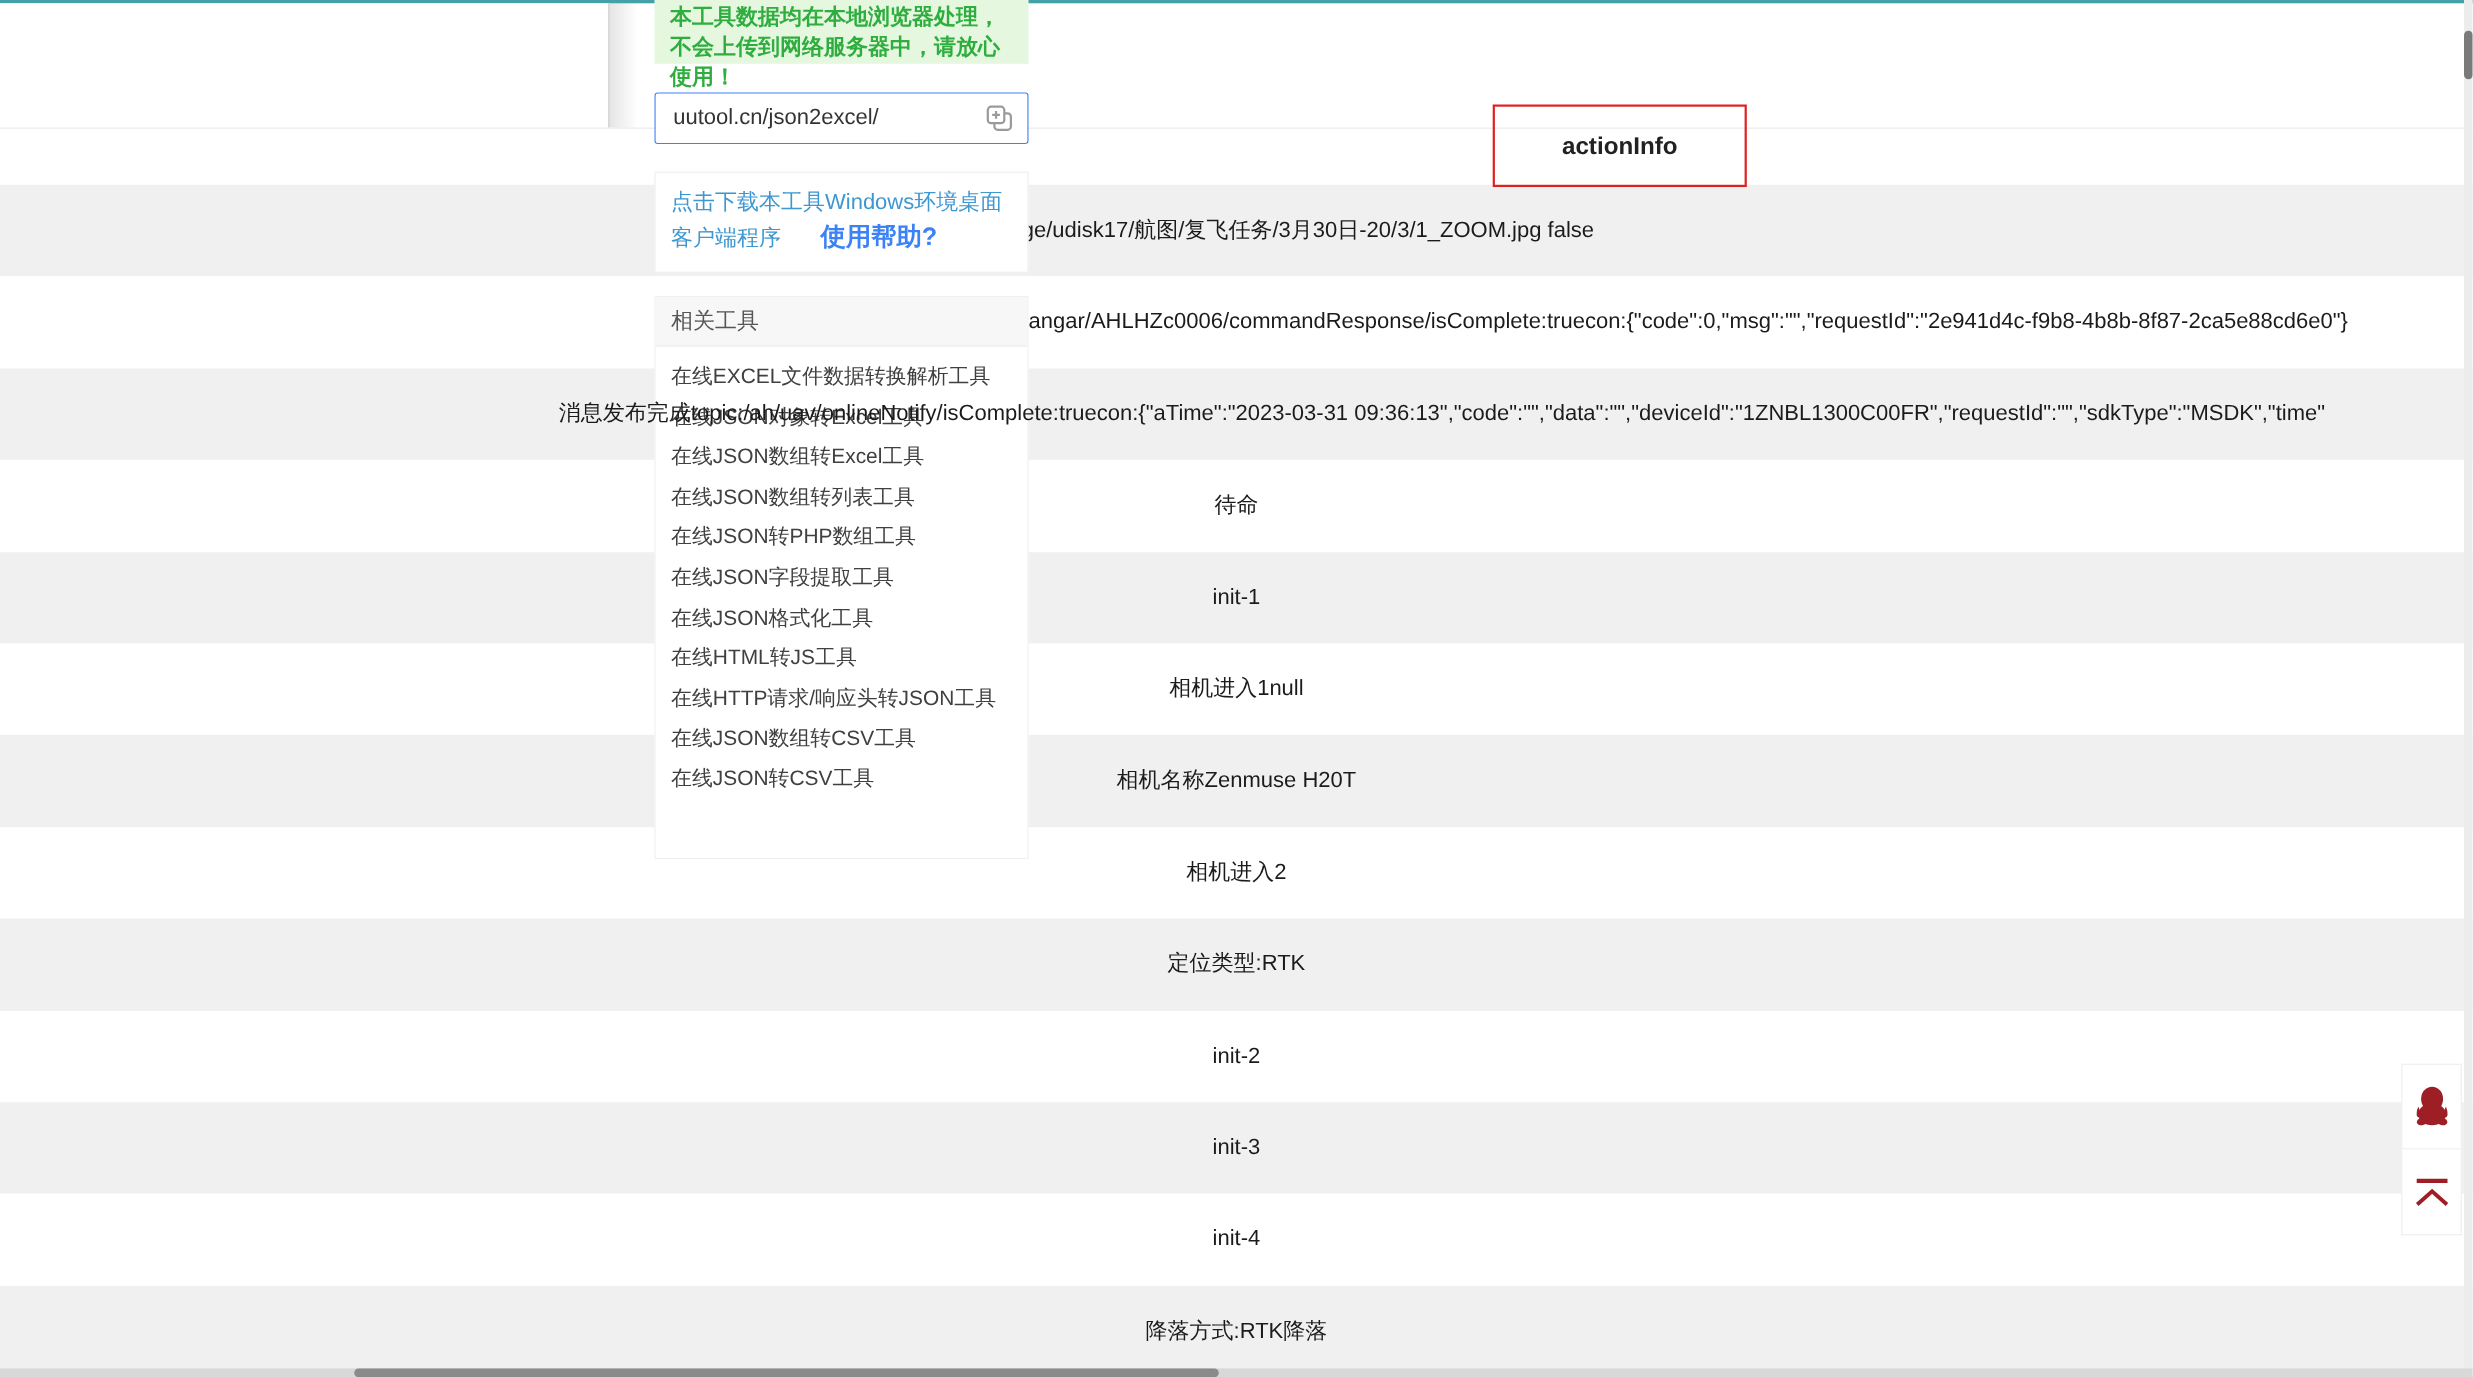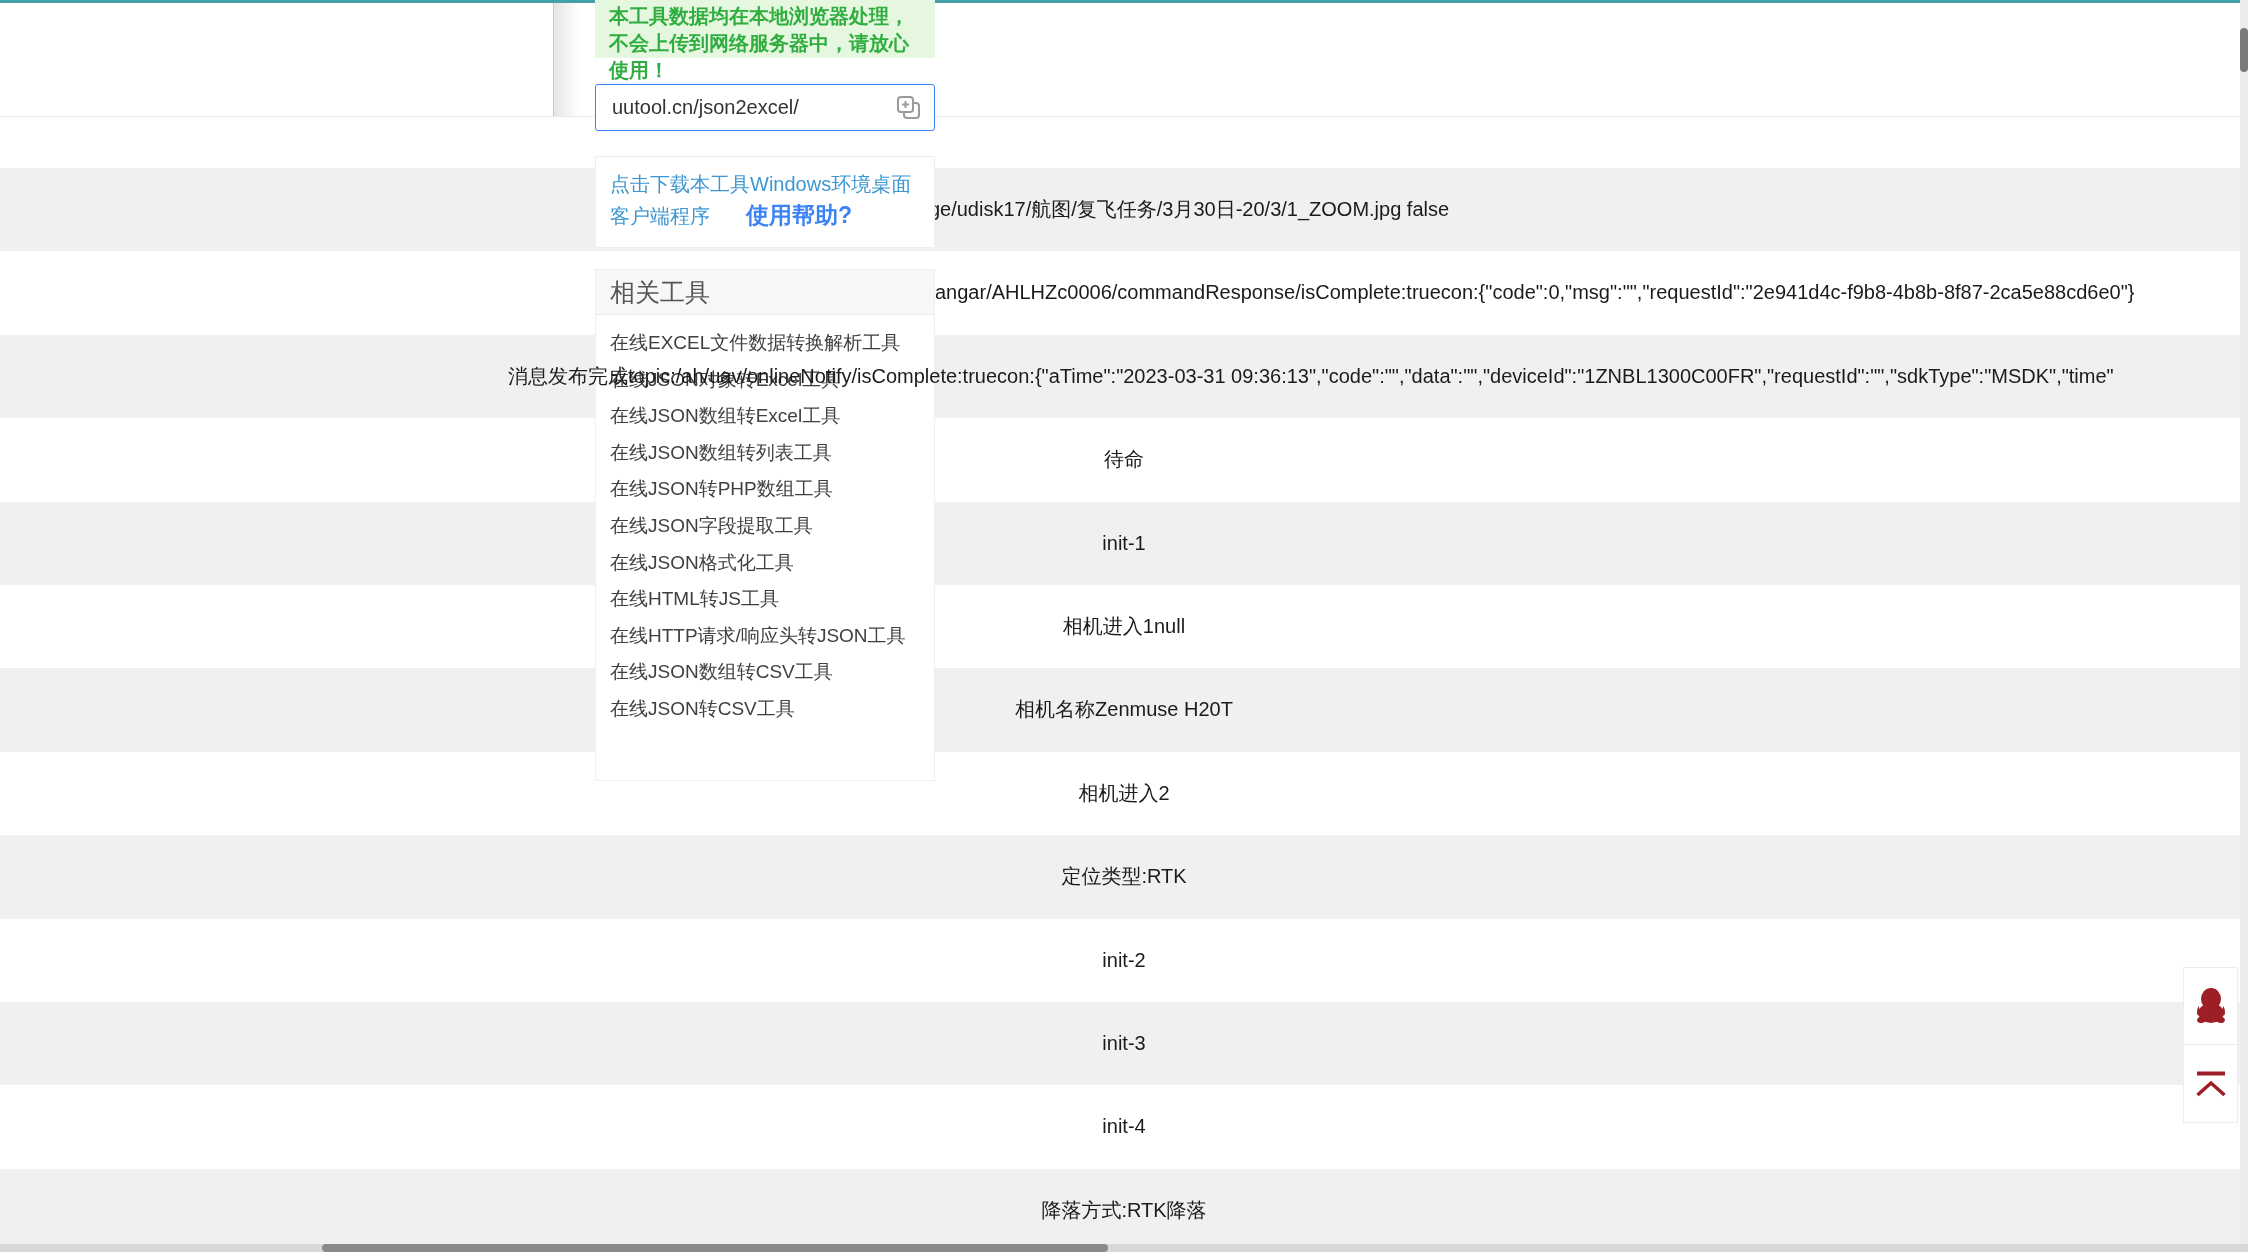--- a/index.html
+++ b/index.html
@@ -39,21 +39,21 @@
           font-size:20px;line-height:27px;padding:3px 14px;}
   .urlbox{top:84px;height:47px;border:1px solid #3b82f6;border-radius:3px;
           display:flex;align-items:center;}
   .urlbox .url-text{flex:1;padding-left:16px;font-size:20px;color:#333;}
   .urlbox .copy-ic{width:30px;height:30px;margin-right:10px;cursor:pointer;}
   .dlcard{top:156px;height:92px;border:1px solid #eeeeee;padding:12px 14px;font-size:20px;line-height:31px;}
   .dlcard a{color:#3e97d1;text-decoration:none;cursor:pointer;}
   .dlcard .help{color:#3b82f6;font-size:23px;margin-left:36px;cursor:pointer;font-weight:bold;}
   .toolscard{top:269px;height:512px;border:1px solid #f0f0f0;}
   .toolscard .tools-hd{height:44px;line-height:44px;background:#f7f7f7;border-bottom:1px solid #ececec;
-          color:#555;font-size:25px;padding-left:14px;}
+          color:#555;font-size:20px;padding-left:14px;}
   .tools-list{padding:10px 0 0 0;margin:0;list-style:none;}
   .tools-list li{height:36.6px;line-height:36.6px;padding-left:14px;}
   .tools-list li a{color:#404040;font-size:19px;text-decoration:none;cursor:pointer;white-space:nowrap;}
 
   
   .float-btns{position:absolute;left:2183px;top:967px;width:55px;z-index:6;}
   .fbtn{width:55px;height:78px;background:#fff;border:1px solid #ededed;box-sizing:border-box;
         display:flex;align-items:center;justify-content:center;color:#9e1e26;cursor:pointer;}
   .fbtn+.fbtn{border-top:none;}
 
@@ -83,20 +83,23 @@
     <div class="row"><span class="cell">相机进入1null</span></div>
     <div class="row"><span class="cell">相机名称Zenmuse H20T</span></div>
     <div class="row"><span class="cell">相机进入2</span></div>
     <div class="row"><span class="cell">定位类型:RTK</span></div>
     <div class="row"><span class="cell">init-2</span></div>
     <div class="row"><span class="cell">init-3</span></div>
     <div class="row"><span class="cell">init-4</span></div>
     <div class="row"><span class="cell">降落方式:RTK降落</span></div>
   </div>
 
+  <div class="header-label-box">
+    <span>actionInfo</span>
+  </div>
 
   <div class="card notice">本工具数据均在本地浏览器处理，不会上传到网络服务器中，请放心使用！</div>
 
   <div class="card urlbox">
     <span class="url-text">uutool.cn/json2excel/</span>
     <svg class="copy-ic" viewBox="0 0 30 30">
       <rect x="10" y="10" width="15" height="15" rx="3" fill="none" stroke="#9a9a9a" stroke-width="2"></rect>
       <rect x="4" y="4" width="15" height="15" rx="3" fill="#fff" stroke="#9a9a9a" stroke-width="2"></rect>
       <path d="M11.5 8 v7 M8 11.5 h7" stroke="#9a9a9a" stroke-width="2" fill="none"></path>
     </svg>

